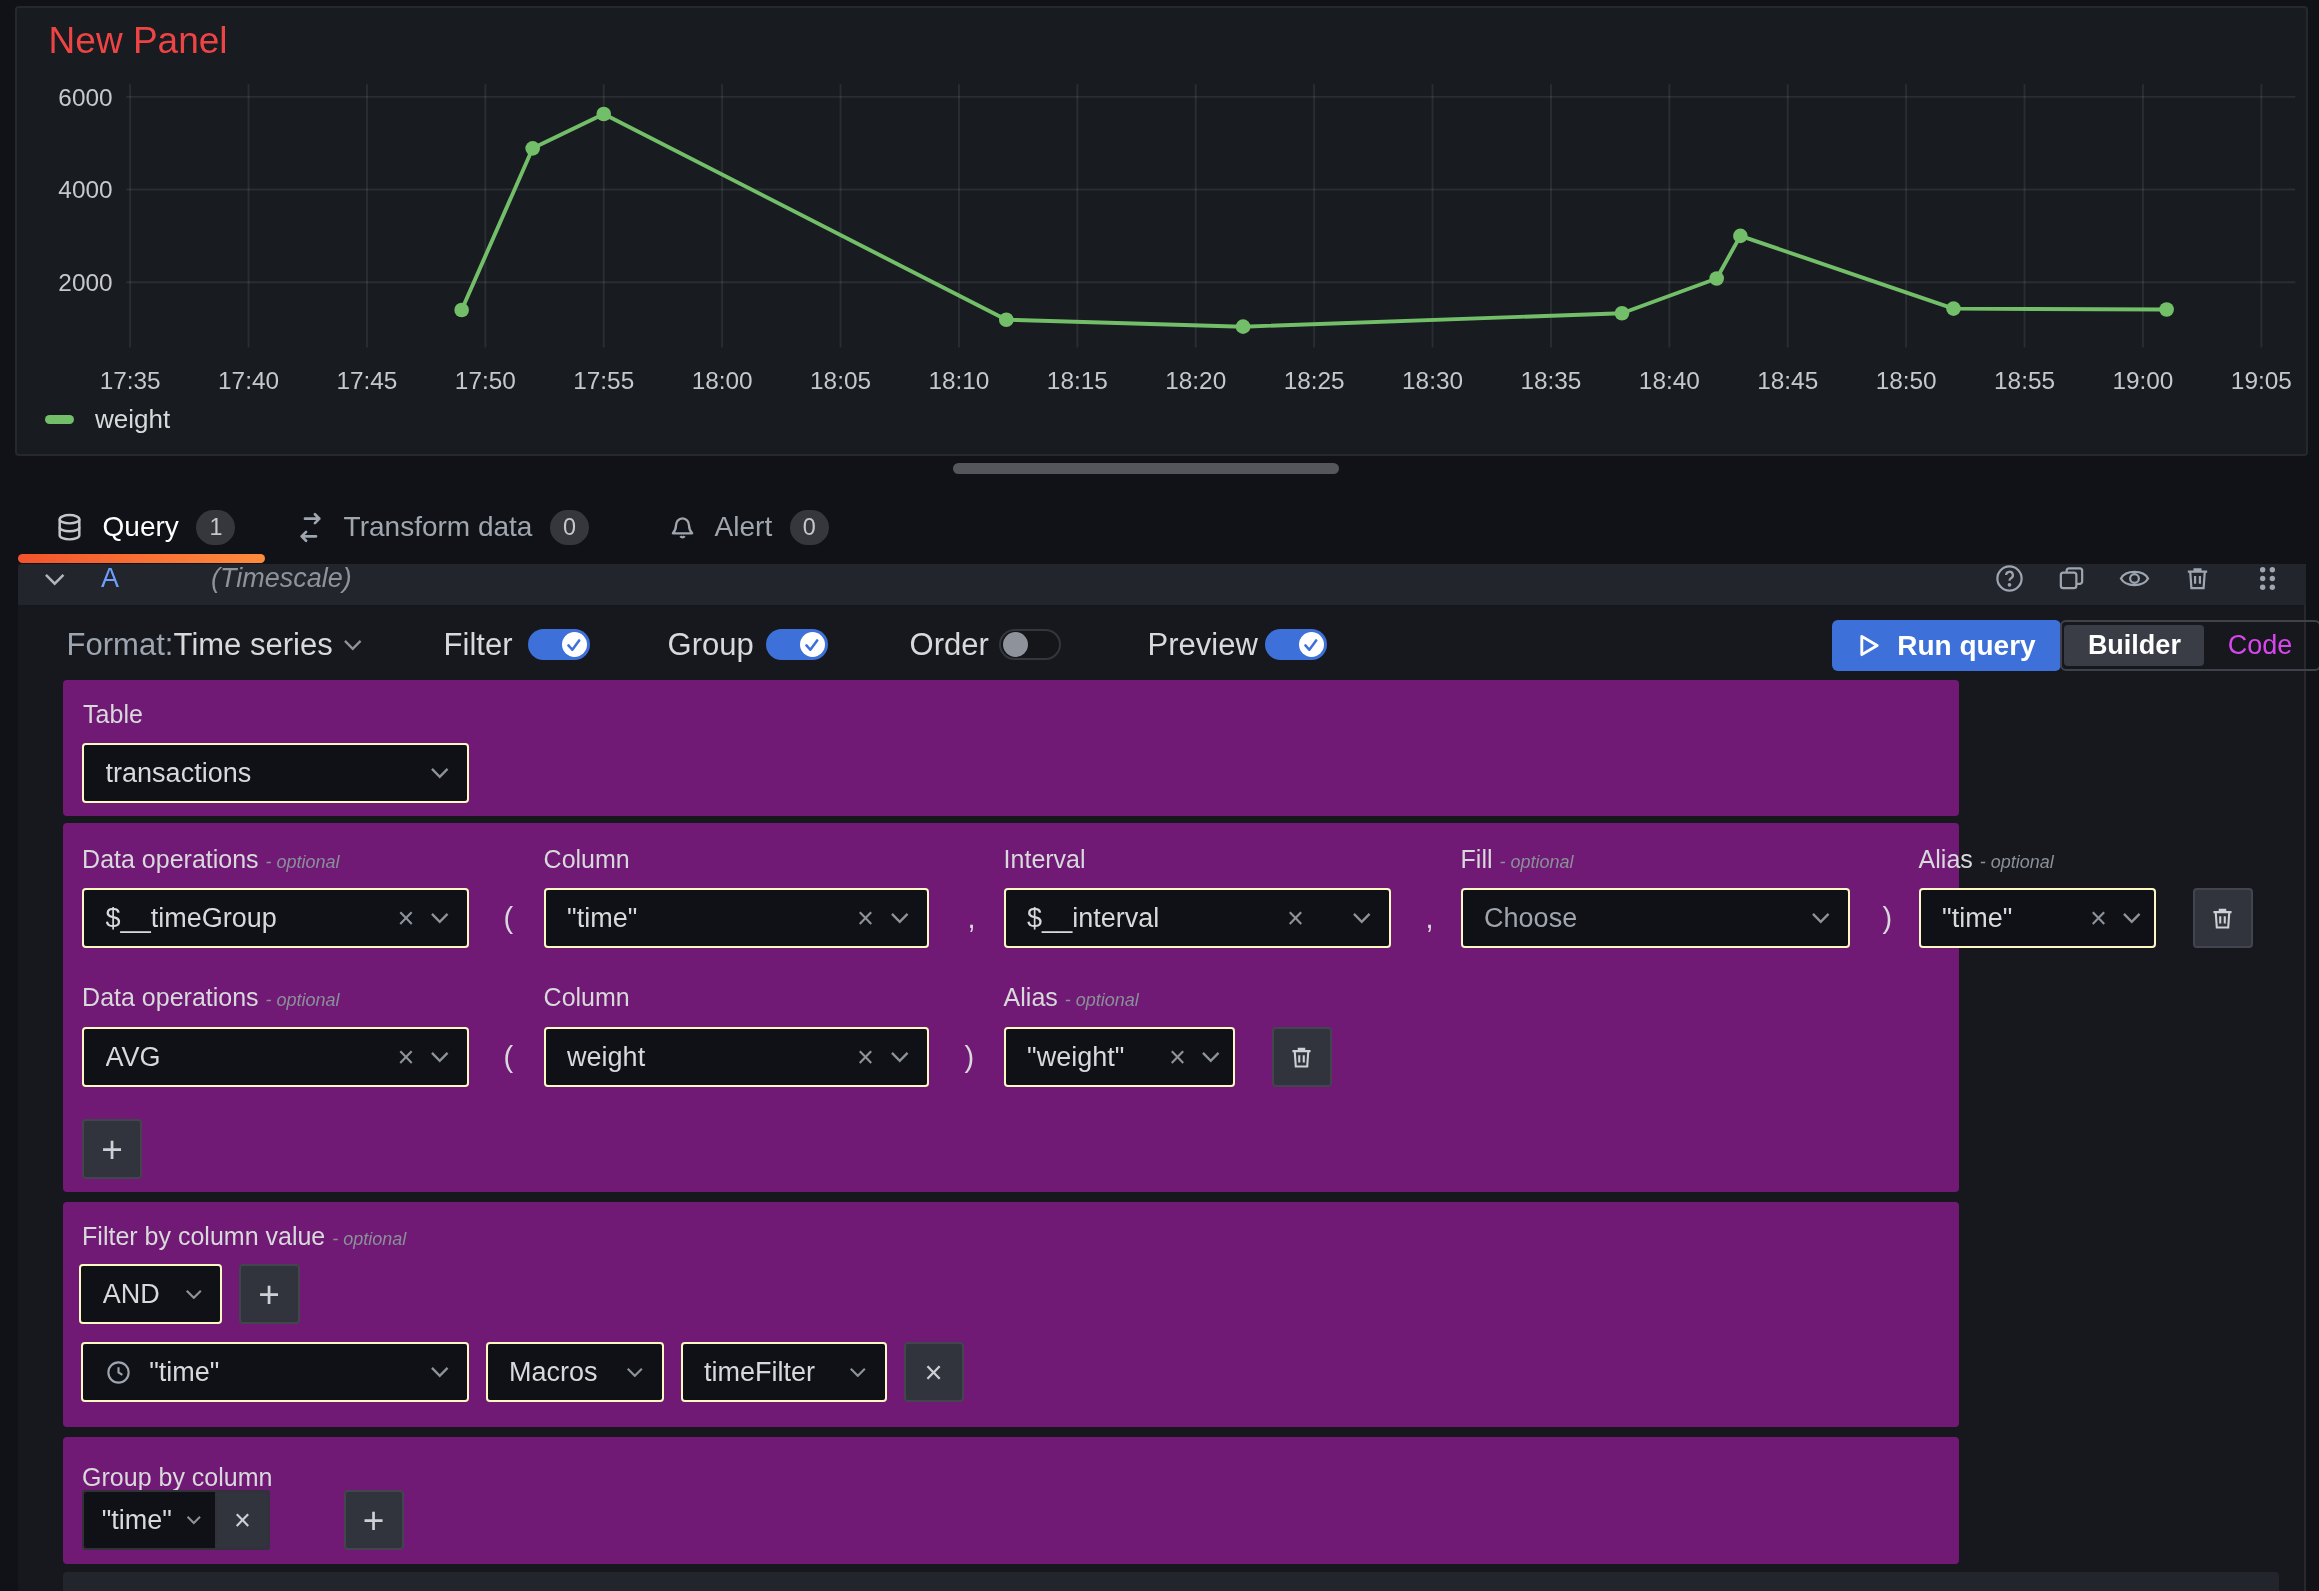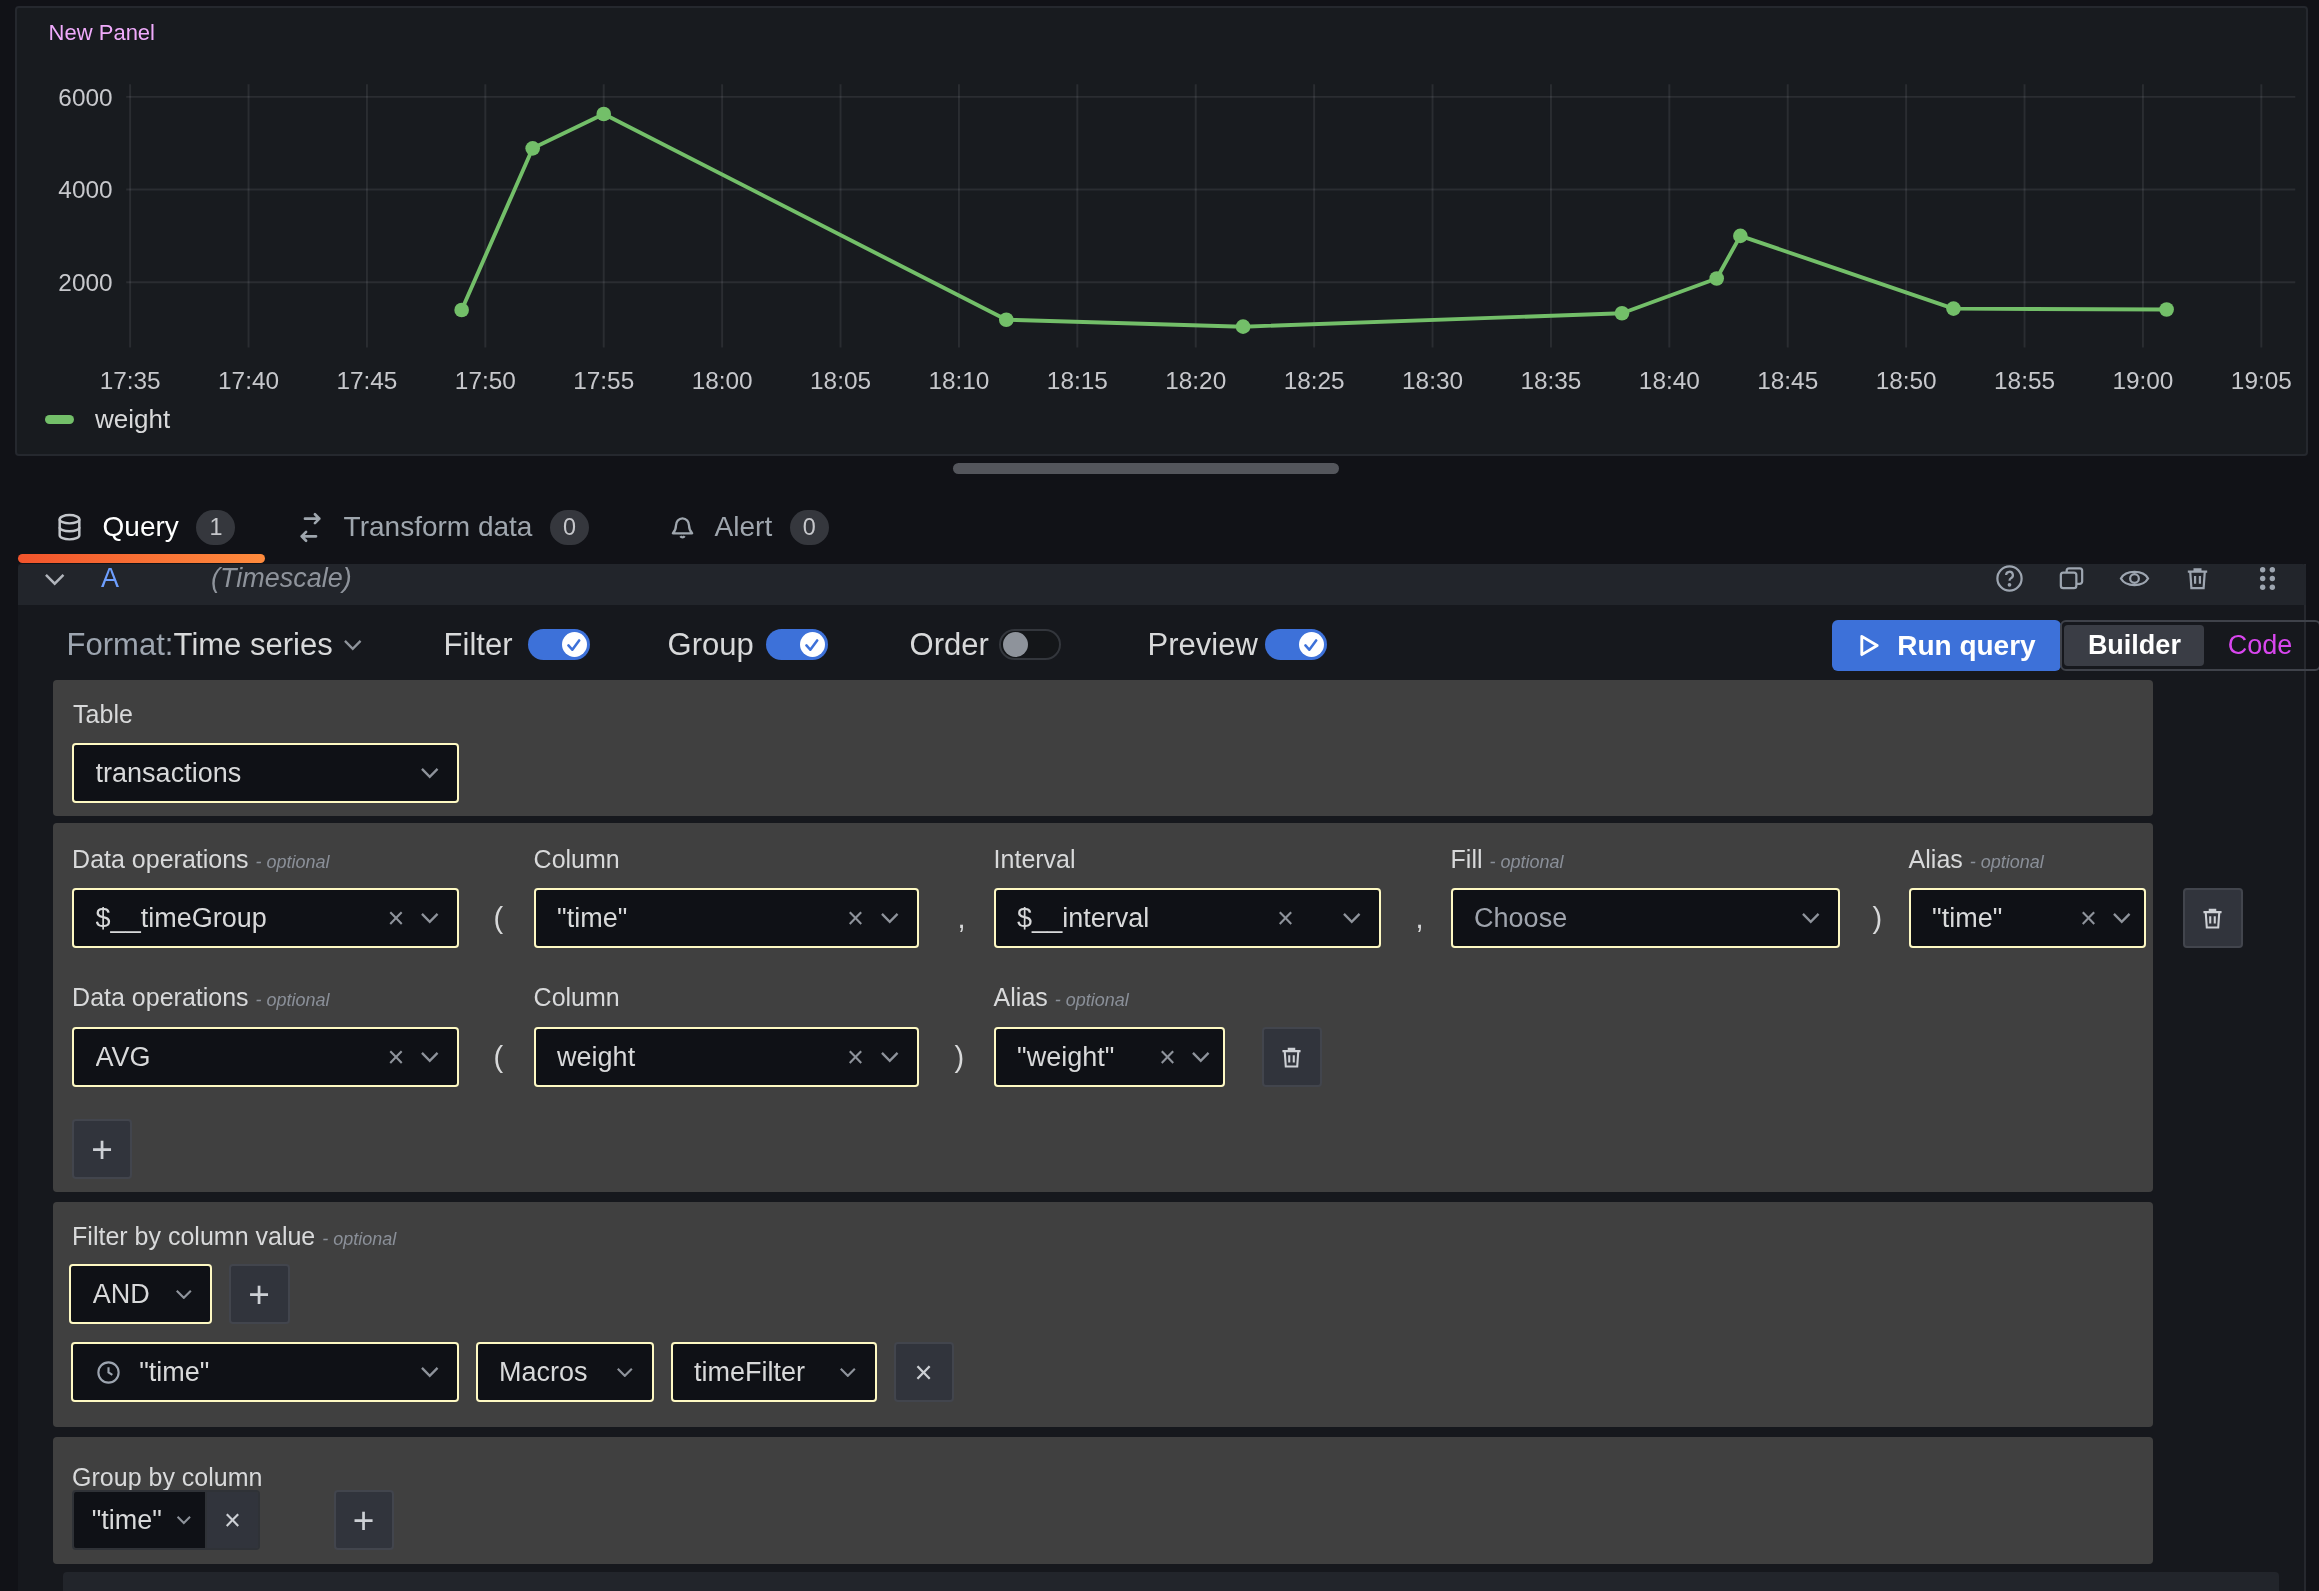--- a/index.html
+++ b/index.html
@@ -2,21 +2,21 @@
 <html><head>
 <meta charset="utf-8">
 <style>
   * { margin:0; padding:0; box-sizing:border-box; }
   html,body { width:2319px; height:1592px; background:#111217; font-family:"Liberation Sans", sans-serif; overflow:hidden; }
   .abs { position:absolute; }
 
   
   .chart-panel { position:absolute; left:14.6px; top:5.9px; width:2293px; height:450px;
     background:#181b1f; border:2px solid #25282e; border-radius:3.9px; }
-  .panel-title { position:absolute; left:32px; top:11.7px; font-size:22px; font-weight:500; color:#f0abfc; }
+  .panel-title { position:absolute; left:32px; top:11.7px; font-size:37px; font-weight:500; color:#ef4444; }
   .chart-svg { position:absolute; left:0; top:0; }
   .chart-svg .grid { stroke:rgba(204,204,220,0.10); stroke-width:2; }
   .chart-svg .xtick, .chart-svg .ytick { fill:#c7c8cc; font-size:25px; font-family:"Liberation Sans",sans-serif; }
   .legend { position:absolute; left:28px; top:396px; display:flex; align-items:center; gap:21.5px; }
   .legend-swatch { width:29px; height:8.8px; border-radius:4.9px; }
   .legend-label { font-size:26px; color:#d8d9da; }
 
   .hscrollbar { position:absolute; left:953px; top:463px; width:386px; height:10.7px; border-radius:5.9px; background:#54565c; }
 
   
@@ -54,21 +54,21 @@
 
   .run-btn { position:absolute; left:1814px; top:56px; height:51px; padding:0 25px; background:#3d71d9;
     border-radius:5.9px; color:#ffffff; font-size:28px; font-weight:700; display:flex; align-items:center; gap:15.6px; cursor:pointer; }
   .modes { position:absolute; left:2042px; top:56px; height:51px; border:2px solid #3f424a; border-radius:5.9px;
     display:flex; align-items:center; padding:2.9px; }
   .mode-active { height:41px; background:#3a3d45; border-radius:3.9px; padding:0 23.4px; color:#ffffff;
     font-size:27px; font-weight:700; display:flex; align-items:center; cursor:pointer; }
   .mode { padding:0 23.4px; color:#d946ef; font-size:27px; display:flex; align-items:center; cursor:pointer; }
 
   
-  .card { position:absolute; left:35px; width:2100px; background:#404040; border-radius:3.9px; }
+  .card { position:absolute; left:45px; width:1896px; background:#701a75; border-radius:3.9px; }
   .card-label { position:absolute; font-size:25px; font-weight:500; color:#d8d9da; white-space:nowrap; }
   .opt { font-style:italic; font-weight:400; color:#8a8f98; font-size:18px;margin-top:36px; }
 
   .field { position:absolute; height:60px; background:#0f1116; border:2px solid #fef9c3; border-radius:3.9px;
     display:flex; align-items:center; padding:0 17.6px 0 21.5px; font-size:27px; color:#d8d9da; cursor:pointer; }
   .fval { flex:1; white-space:nowrap; overflow:hidden; }
   .placeholder { color:#9fa4ad; }
   .fx { color:#8e939b; font-size:29px; margin-left:13.7px; cursor:pointer; line-height:1; }
   .fchev { margin-left:15.6px; color:#8e939b; display:flex; }
   .punct { position:absolute; height:60px; line-height:60px; font-size:29px; color:#d8d9da; }

